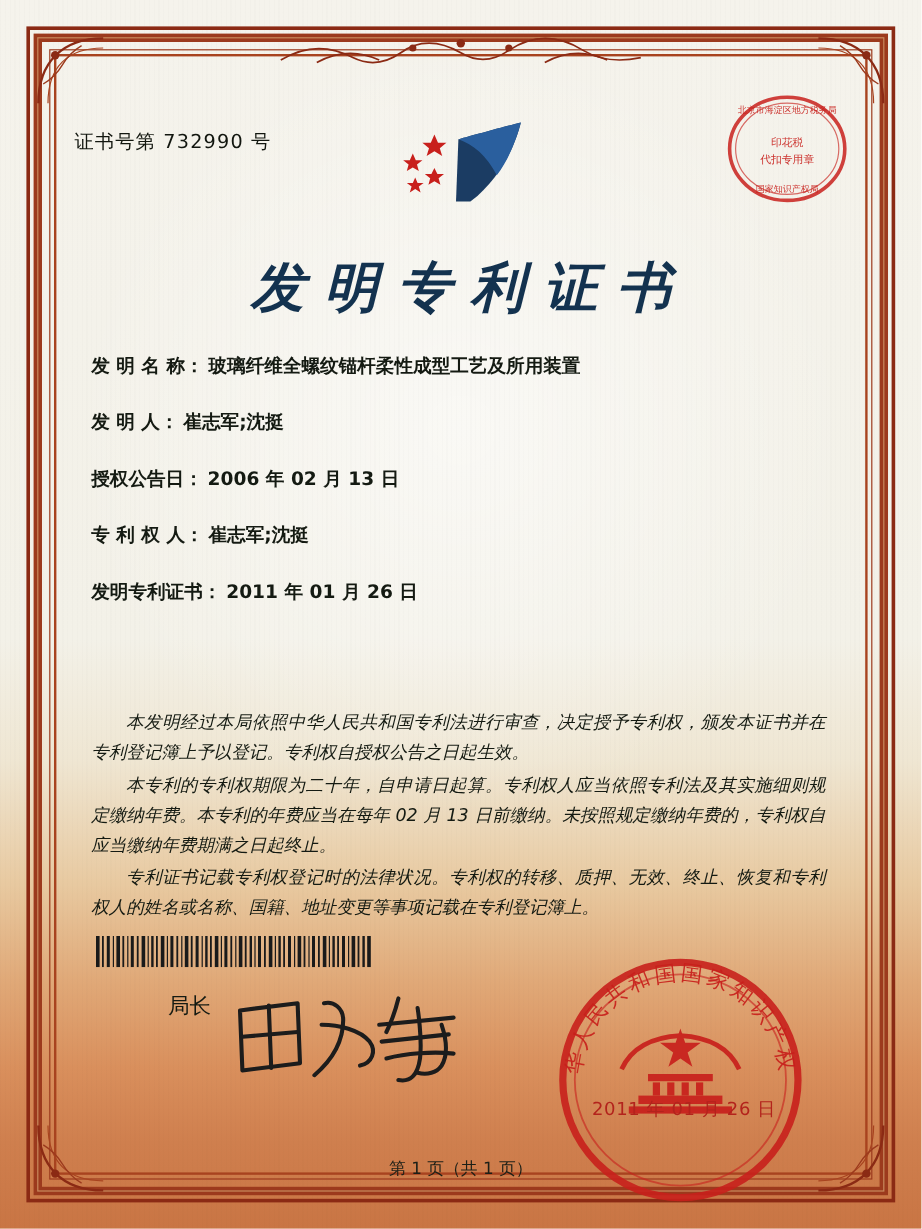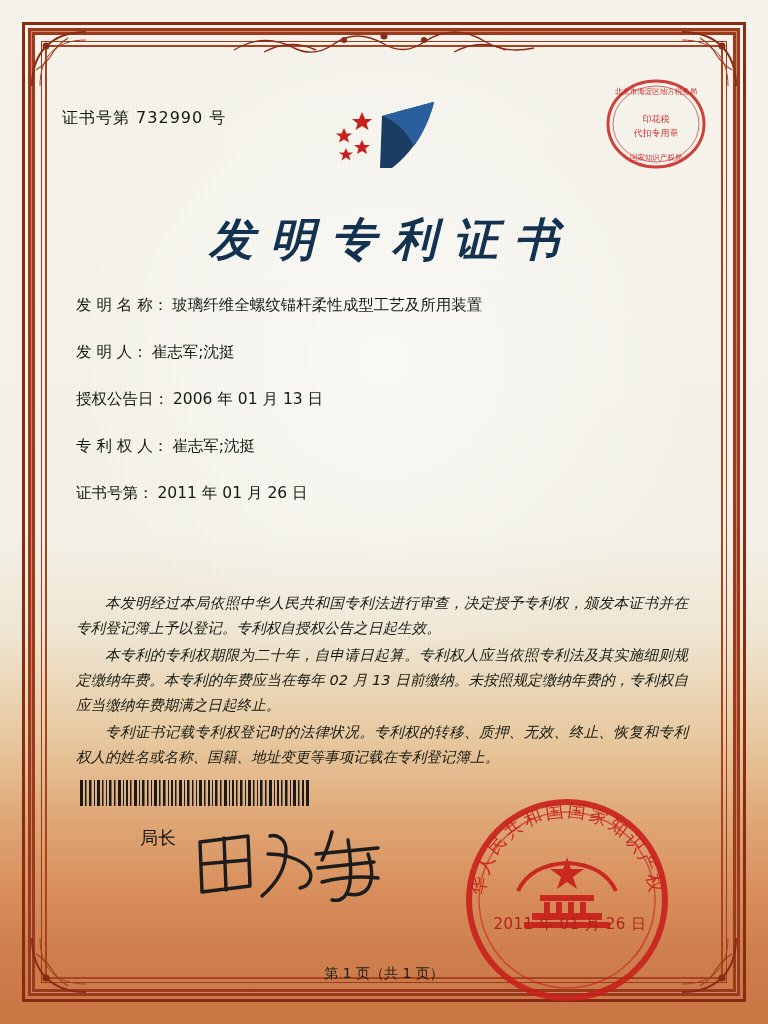--- a/index.html
+++ b/index.html
@@ -162,20 +162,21 @@
     left: 14px;
     top: 225px;
     width: 620px;
   }
   .field {
     display: flex;
     align-items: flex-end;
     margin-bottom: 26px;
     font-size: 15.5px;
     color: #141a12;
+    font-weight: bold;
   }
   .field .flabel {
     white-space: pre;
     color: #141a12;
     font-size: 15.5px;
   }
   .field .fvalue {
     margin-left: 4px;
     color: #141a12;
     font-size: 15.5px;
@@ -342,28 +343,28 @@
       <div class="field">
         <span class="flabel">发 明 名 称：</span>
         <span class="fvalue">玻璃纤维全螺纹锚杆柔性成型工艺及所用装置</span>
       </div>
       <div class="field">
         <span class="flabel">发 明 人：</span>
         <span class="fvalue">崔志军;沈挺</span>
       </div>
       <div class="field">
         <span class="flabel">授权公告日：</span>
-        <span class="fvalue">2006 年 01 月 13 日</span>
+        <span class="fvalue">2006 年 02 月 13 日</span>
       </div>
       <div class="field">
         <span class="flabel">专 利 权 人：</span>
         <span class="fvalue">崔志军;沈挺</span>
       </div>
       <div class="field">
-        <span class="flabel">证书号第：</span>
+        <span class="flabel">发明专利证书：</span>
         <span class="fvalue">2011 年 01 月 26 日</span>
       </div>
     </div>
 
     <div class="body-text">
       <p>本发明经过本局依照中华人民共和国专利法进行审查，决定授予专利权，颁发本证书并在专利登记簿上予以登记。专利权自授权公告之日起生效。</p>
       <p>本专利的专利权期限为二十年，自申请日起算。专利权人应当依照专利法及其实施细则规定缴纳年费。本专利的年费应当在每年 02 月 13 日前缴纳。未按照规定缴纳年费的，专利权自应当缴纳年费期满之日起终止。</p>
       <p>专利证书记载专利权登记时的法律状况。专利权的转移、质押、无效、终止、恢复和专利权人的姓名或名称、国籍、地址变更等事项记载在专利登记簿上。</p>
     </div>
 

